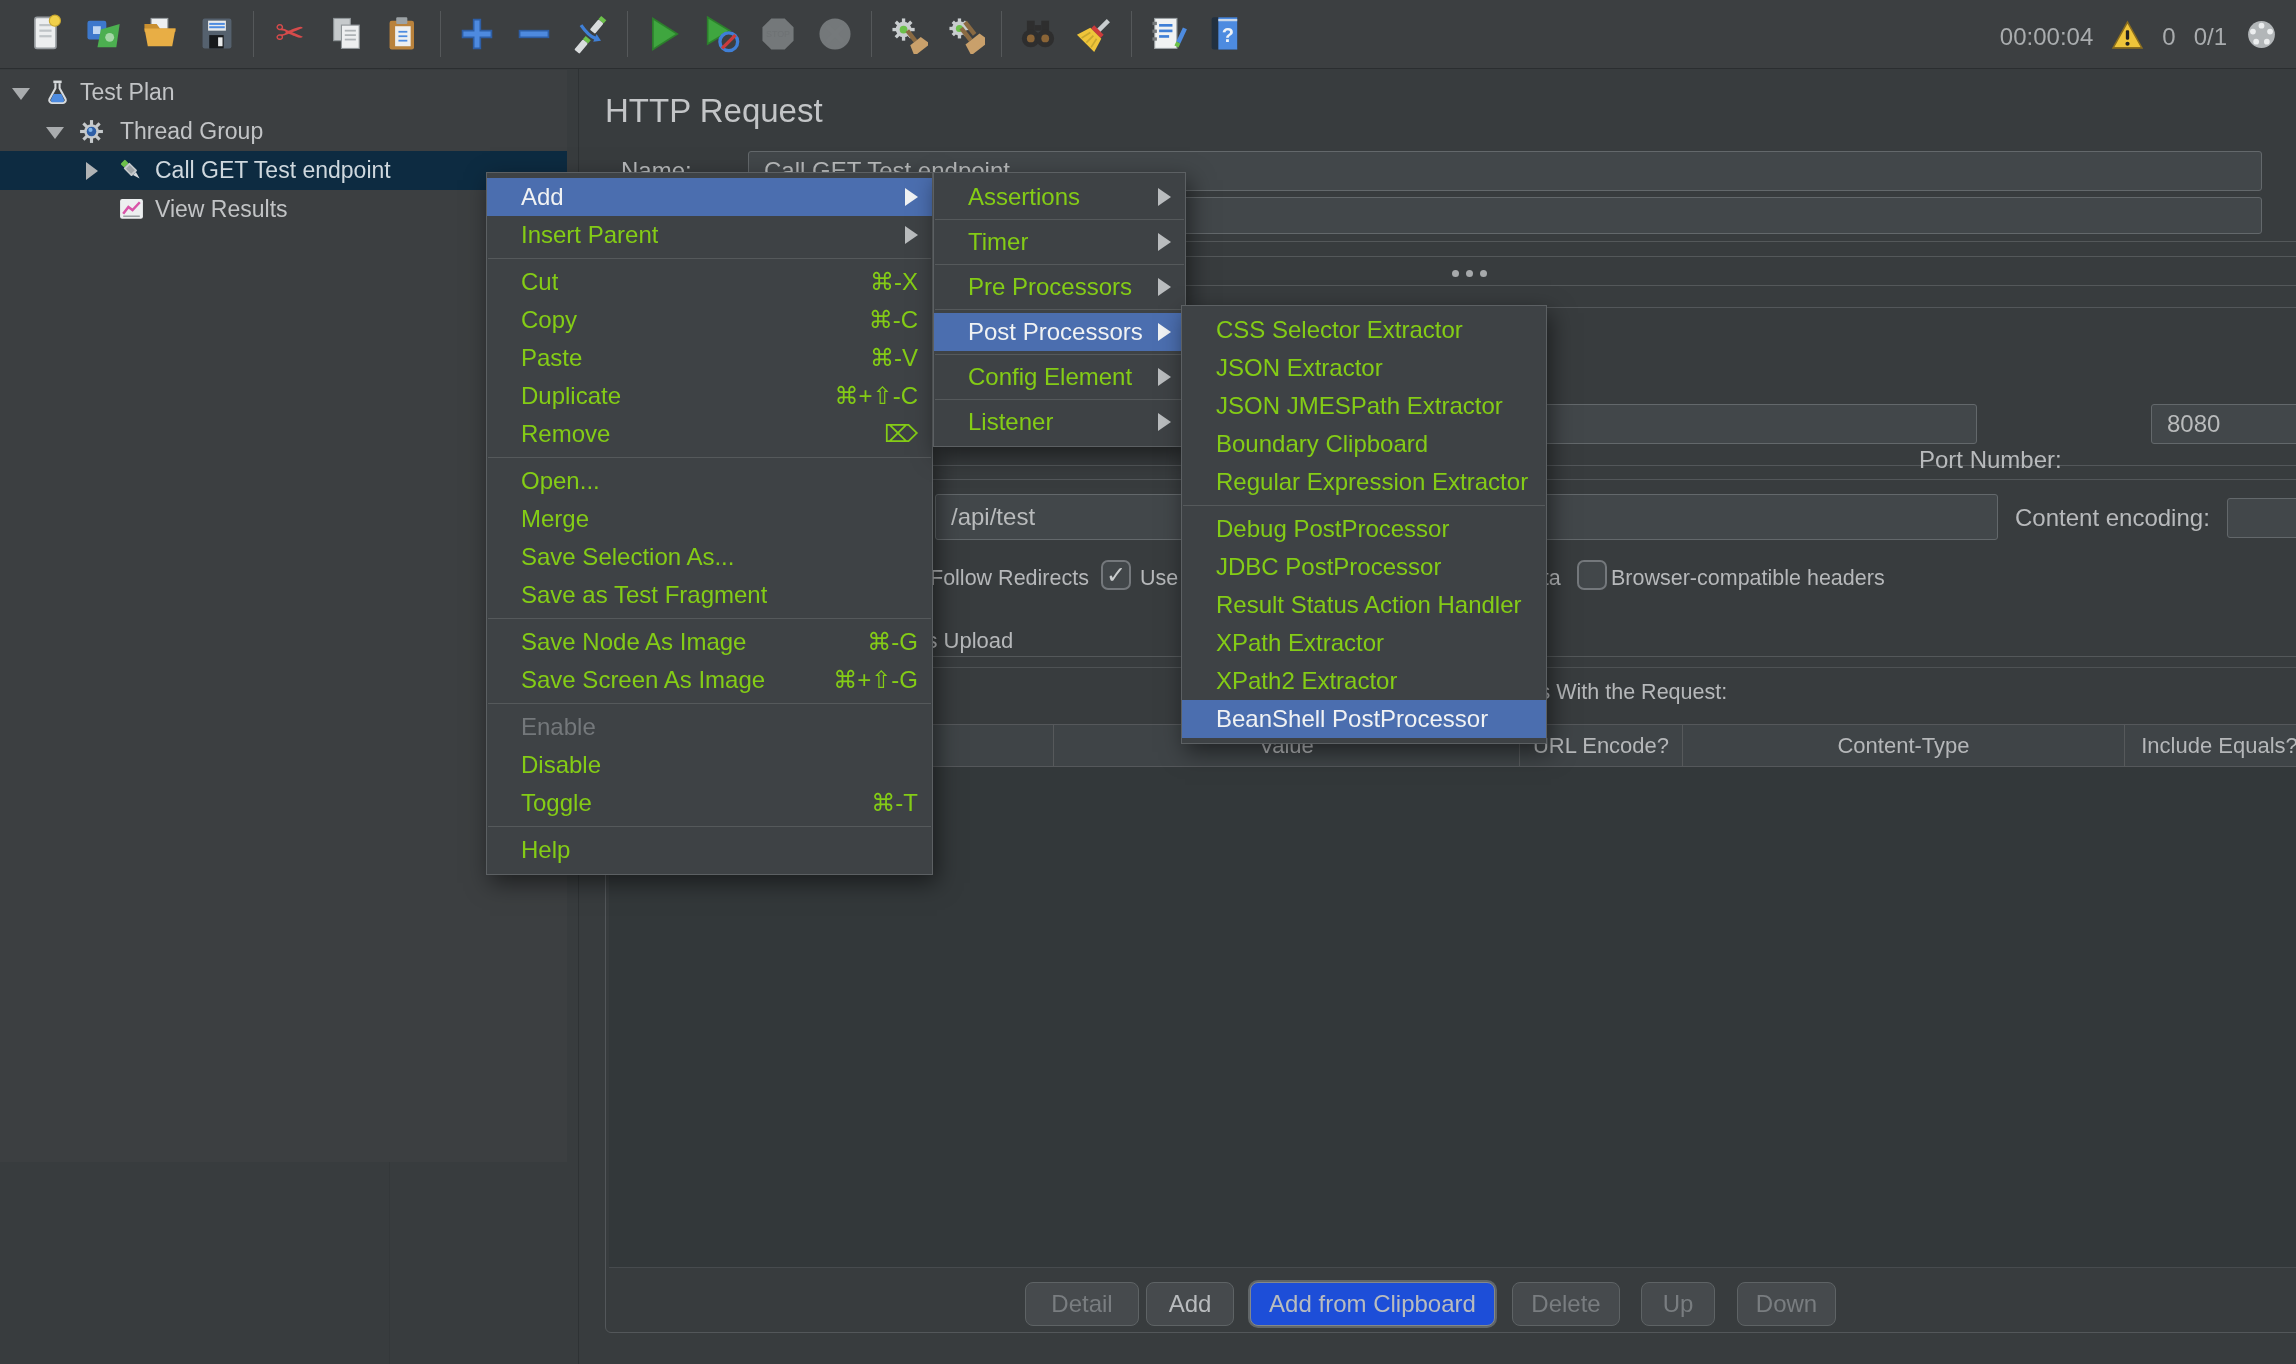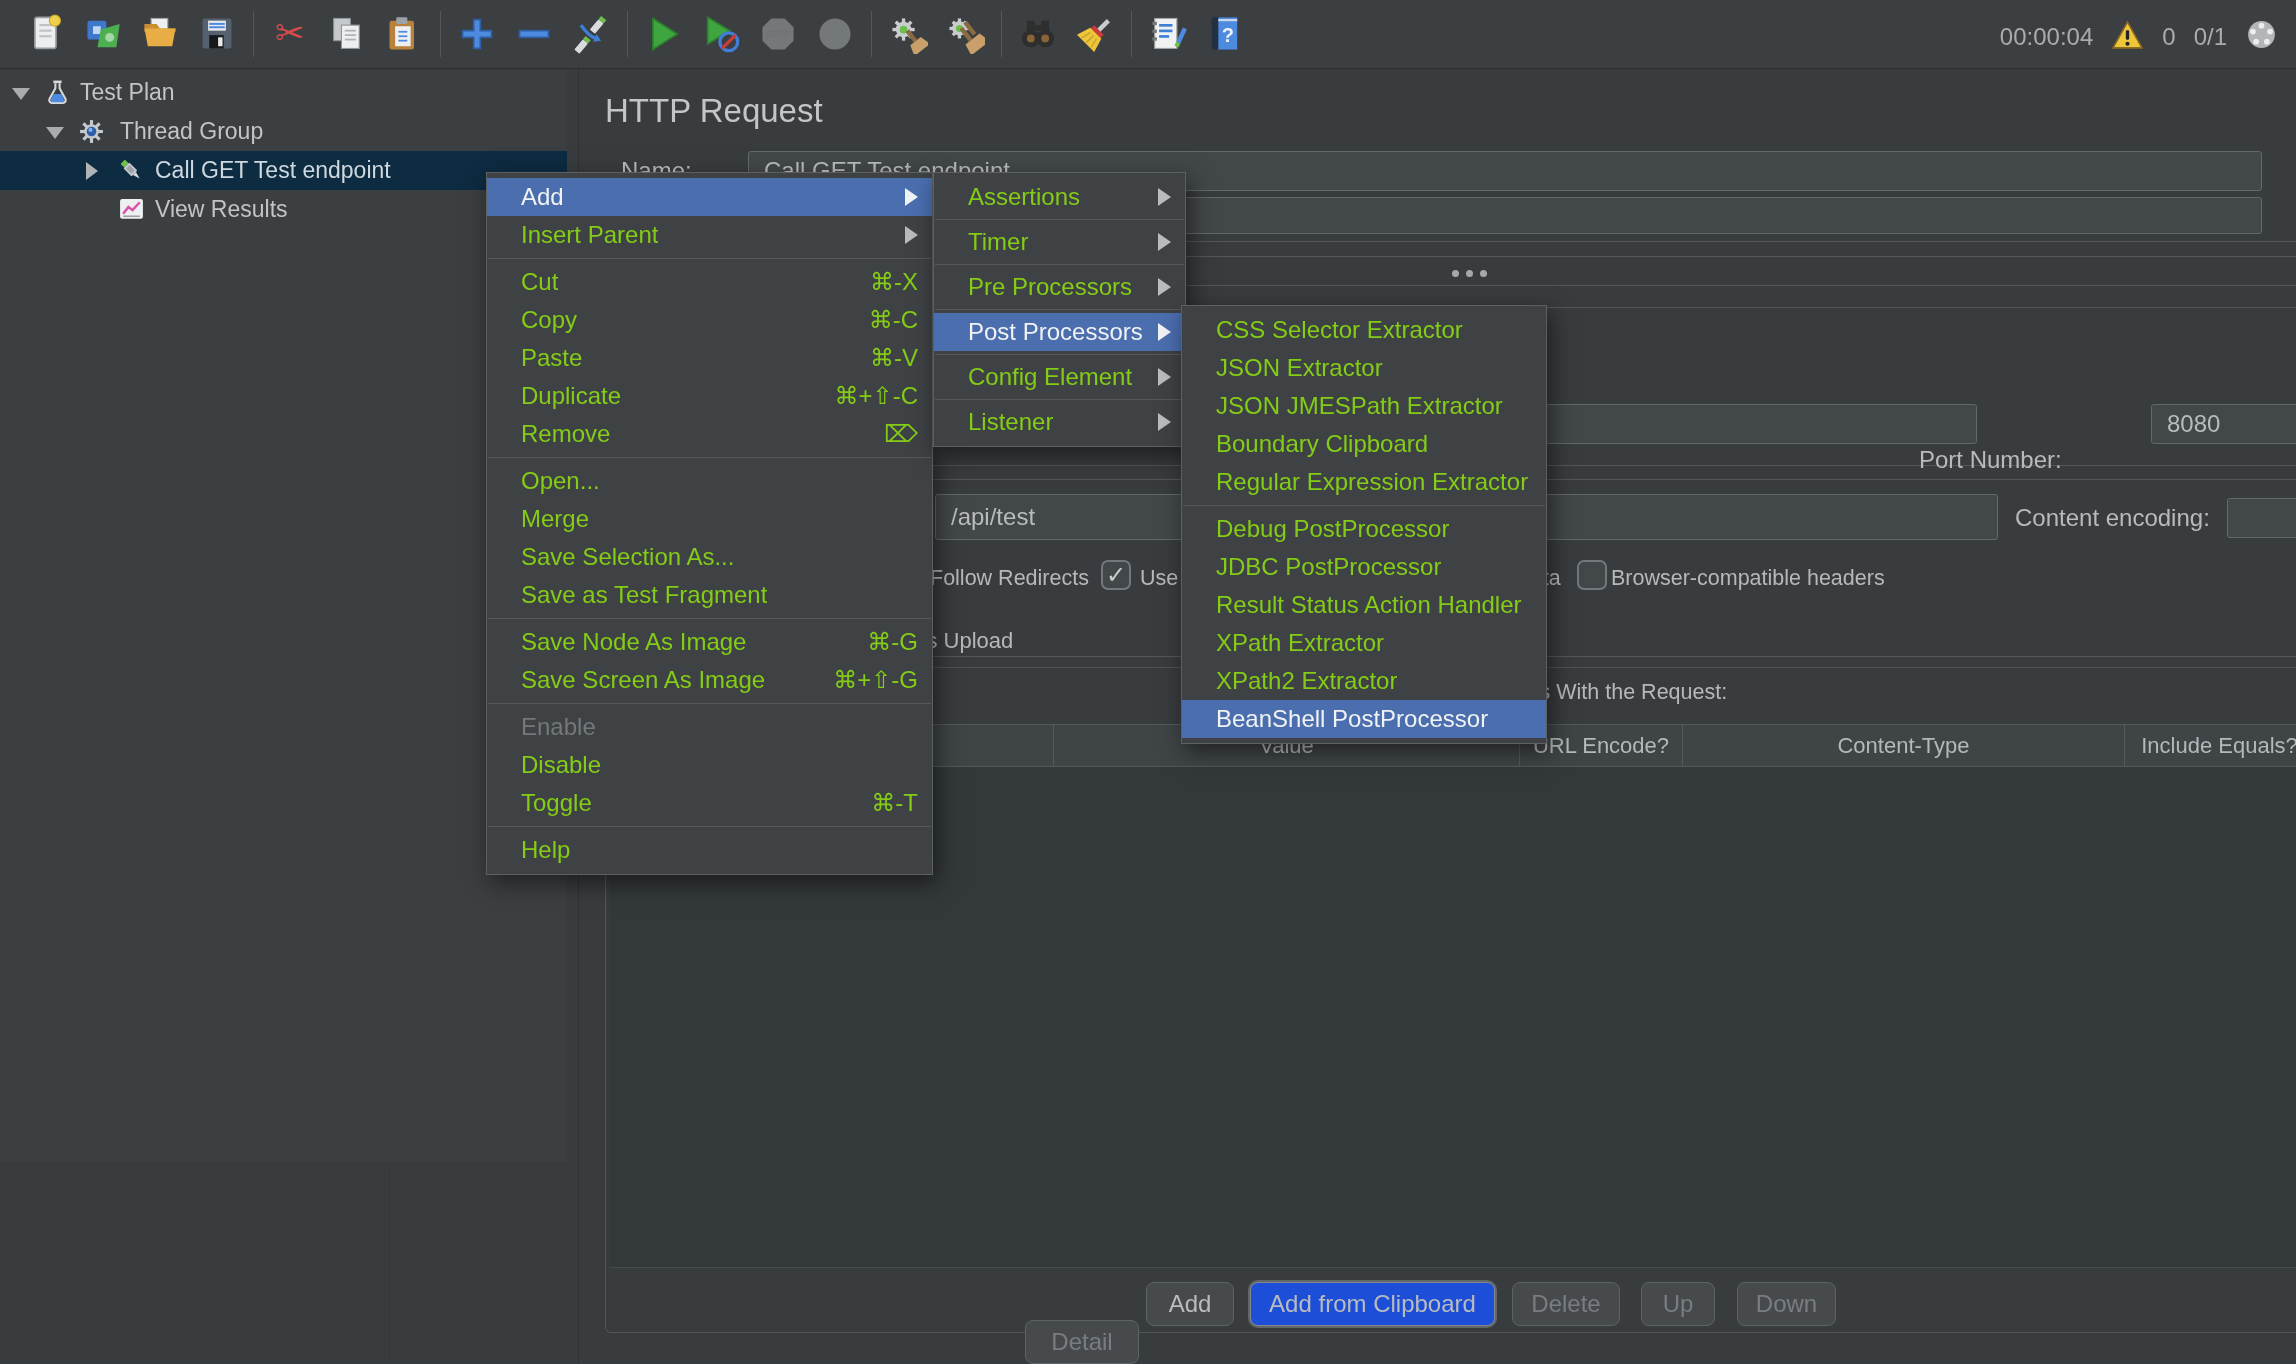--- a/index.html
+++ b/index.html
@@ -413,21 +413,21 @@
   <div class="thead" id="thead">
       <div class="thcell" style="width: 445px;">Name</div>
       <div class="thcell" style="width: 466px;">Value</div>
       <div class="thcell" style="width: 163px;">URL Encode?</div>
       <div class="thcell" style="width: 442px;">Content-Type</div>
       <div class="thcell" style="width: 190px;">Include Equals?</div>
     </div>
   <div class="tbody"></div>
 
   <div id="footer-buttons">
-      <div class="fbtn disabled" style="left: 1025px; top: 1282px; width: 114px; margin-top: 38px;">Detail</div>
+      <div class="fbtn disabled" style="left: 1025px; top: 1282px; width: 114px;">Detail</div>
       <div class="fbtn" style="left: 1146px; top: 1282px; width: 88px;">Add</div>
       <div class="fbtn focused" style="left: 1250px; top: 1282px; width: 245px;">Add from Clipboard</div>
       <div class="fbtn disabled" style="left: 1512px; top: 1282px; width: 108px;">Delete</div>
       <div class="fbtn disabled" style="left: 1641px; top: 1282px; width: 74px;">Up</div>
       <div class="fbtn disabled" style="left: 1737px; top: 1282px; width: 99px;">Down</div>
     </div>
 
   <div class="menu menu1" id="menu1">
       <div class="mitem sel">
         <span class="lbl">Add</span>

